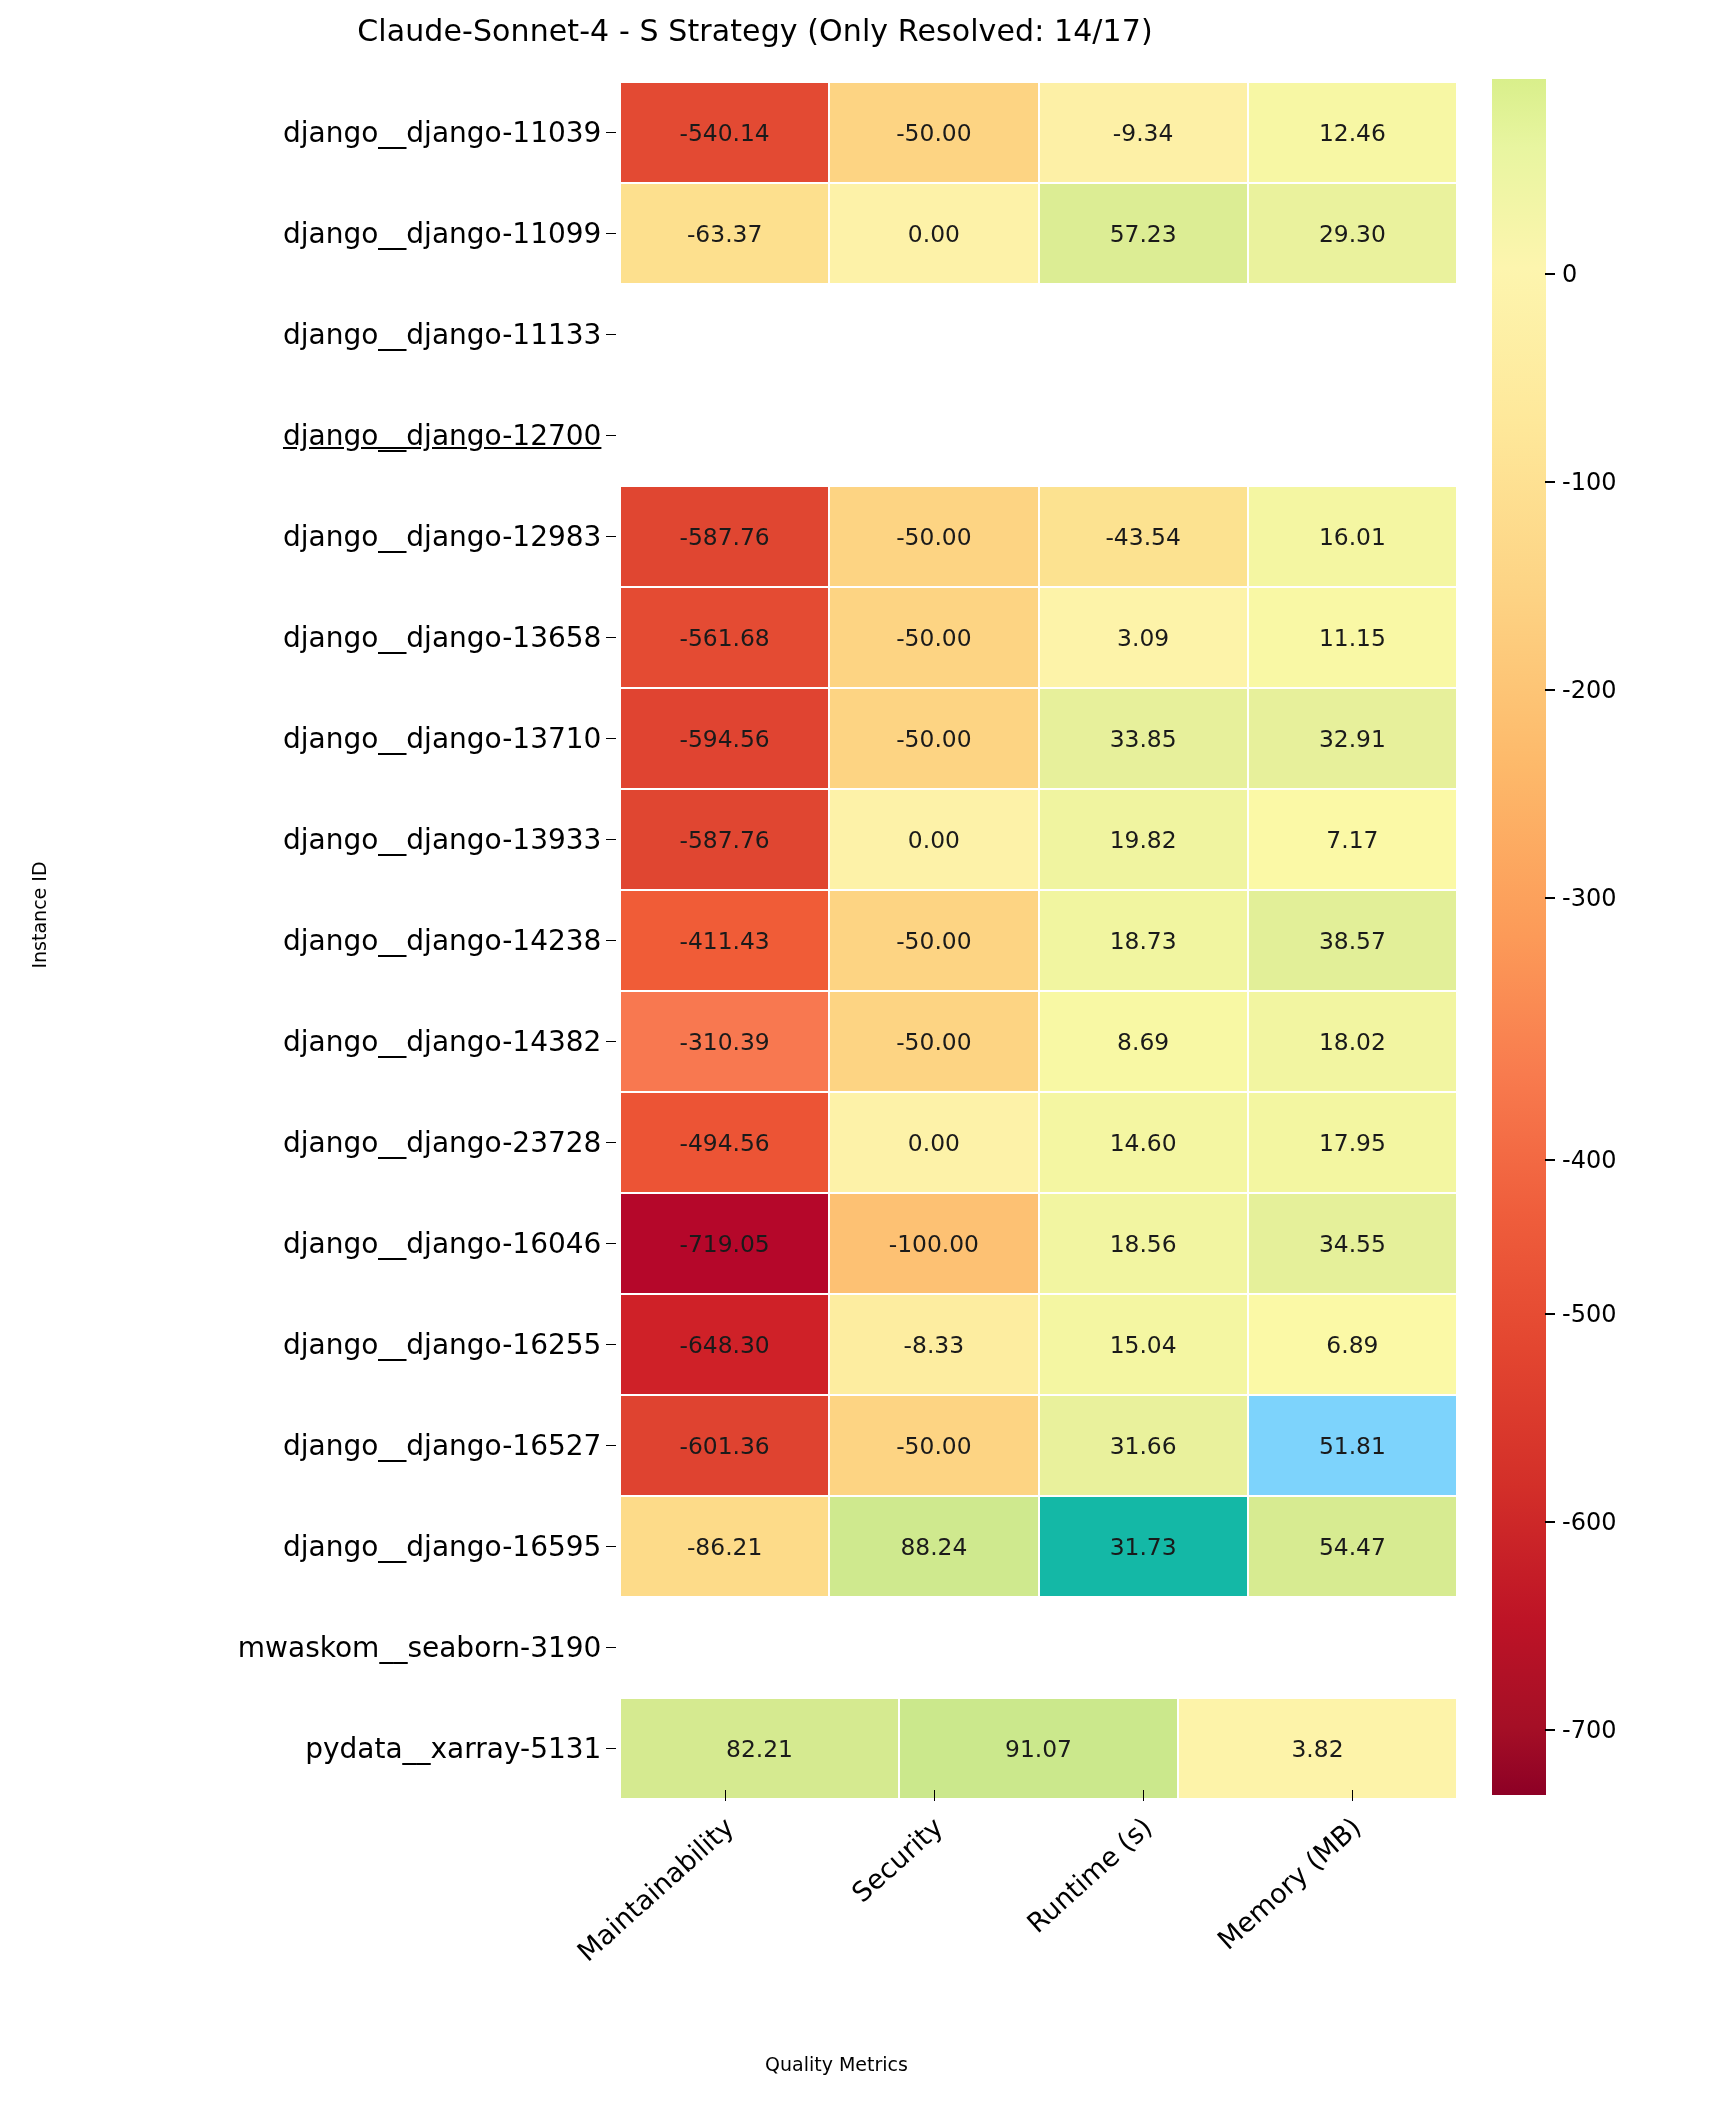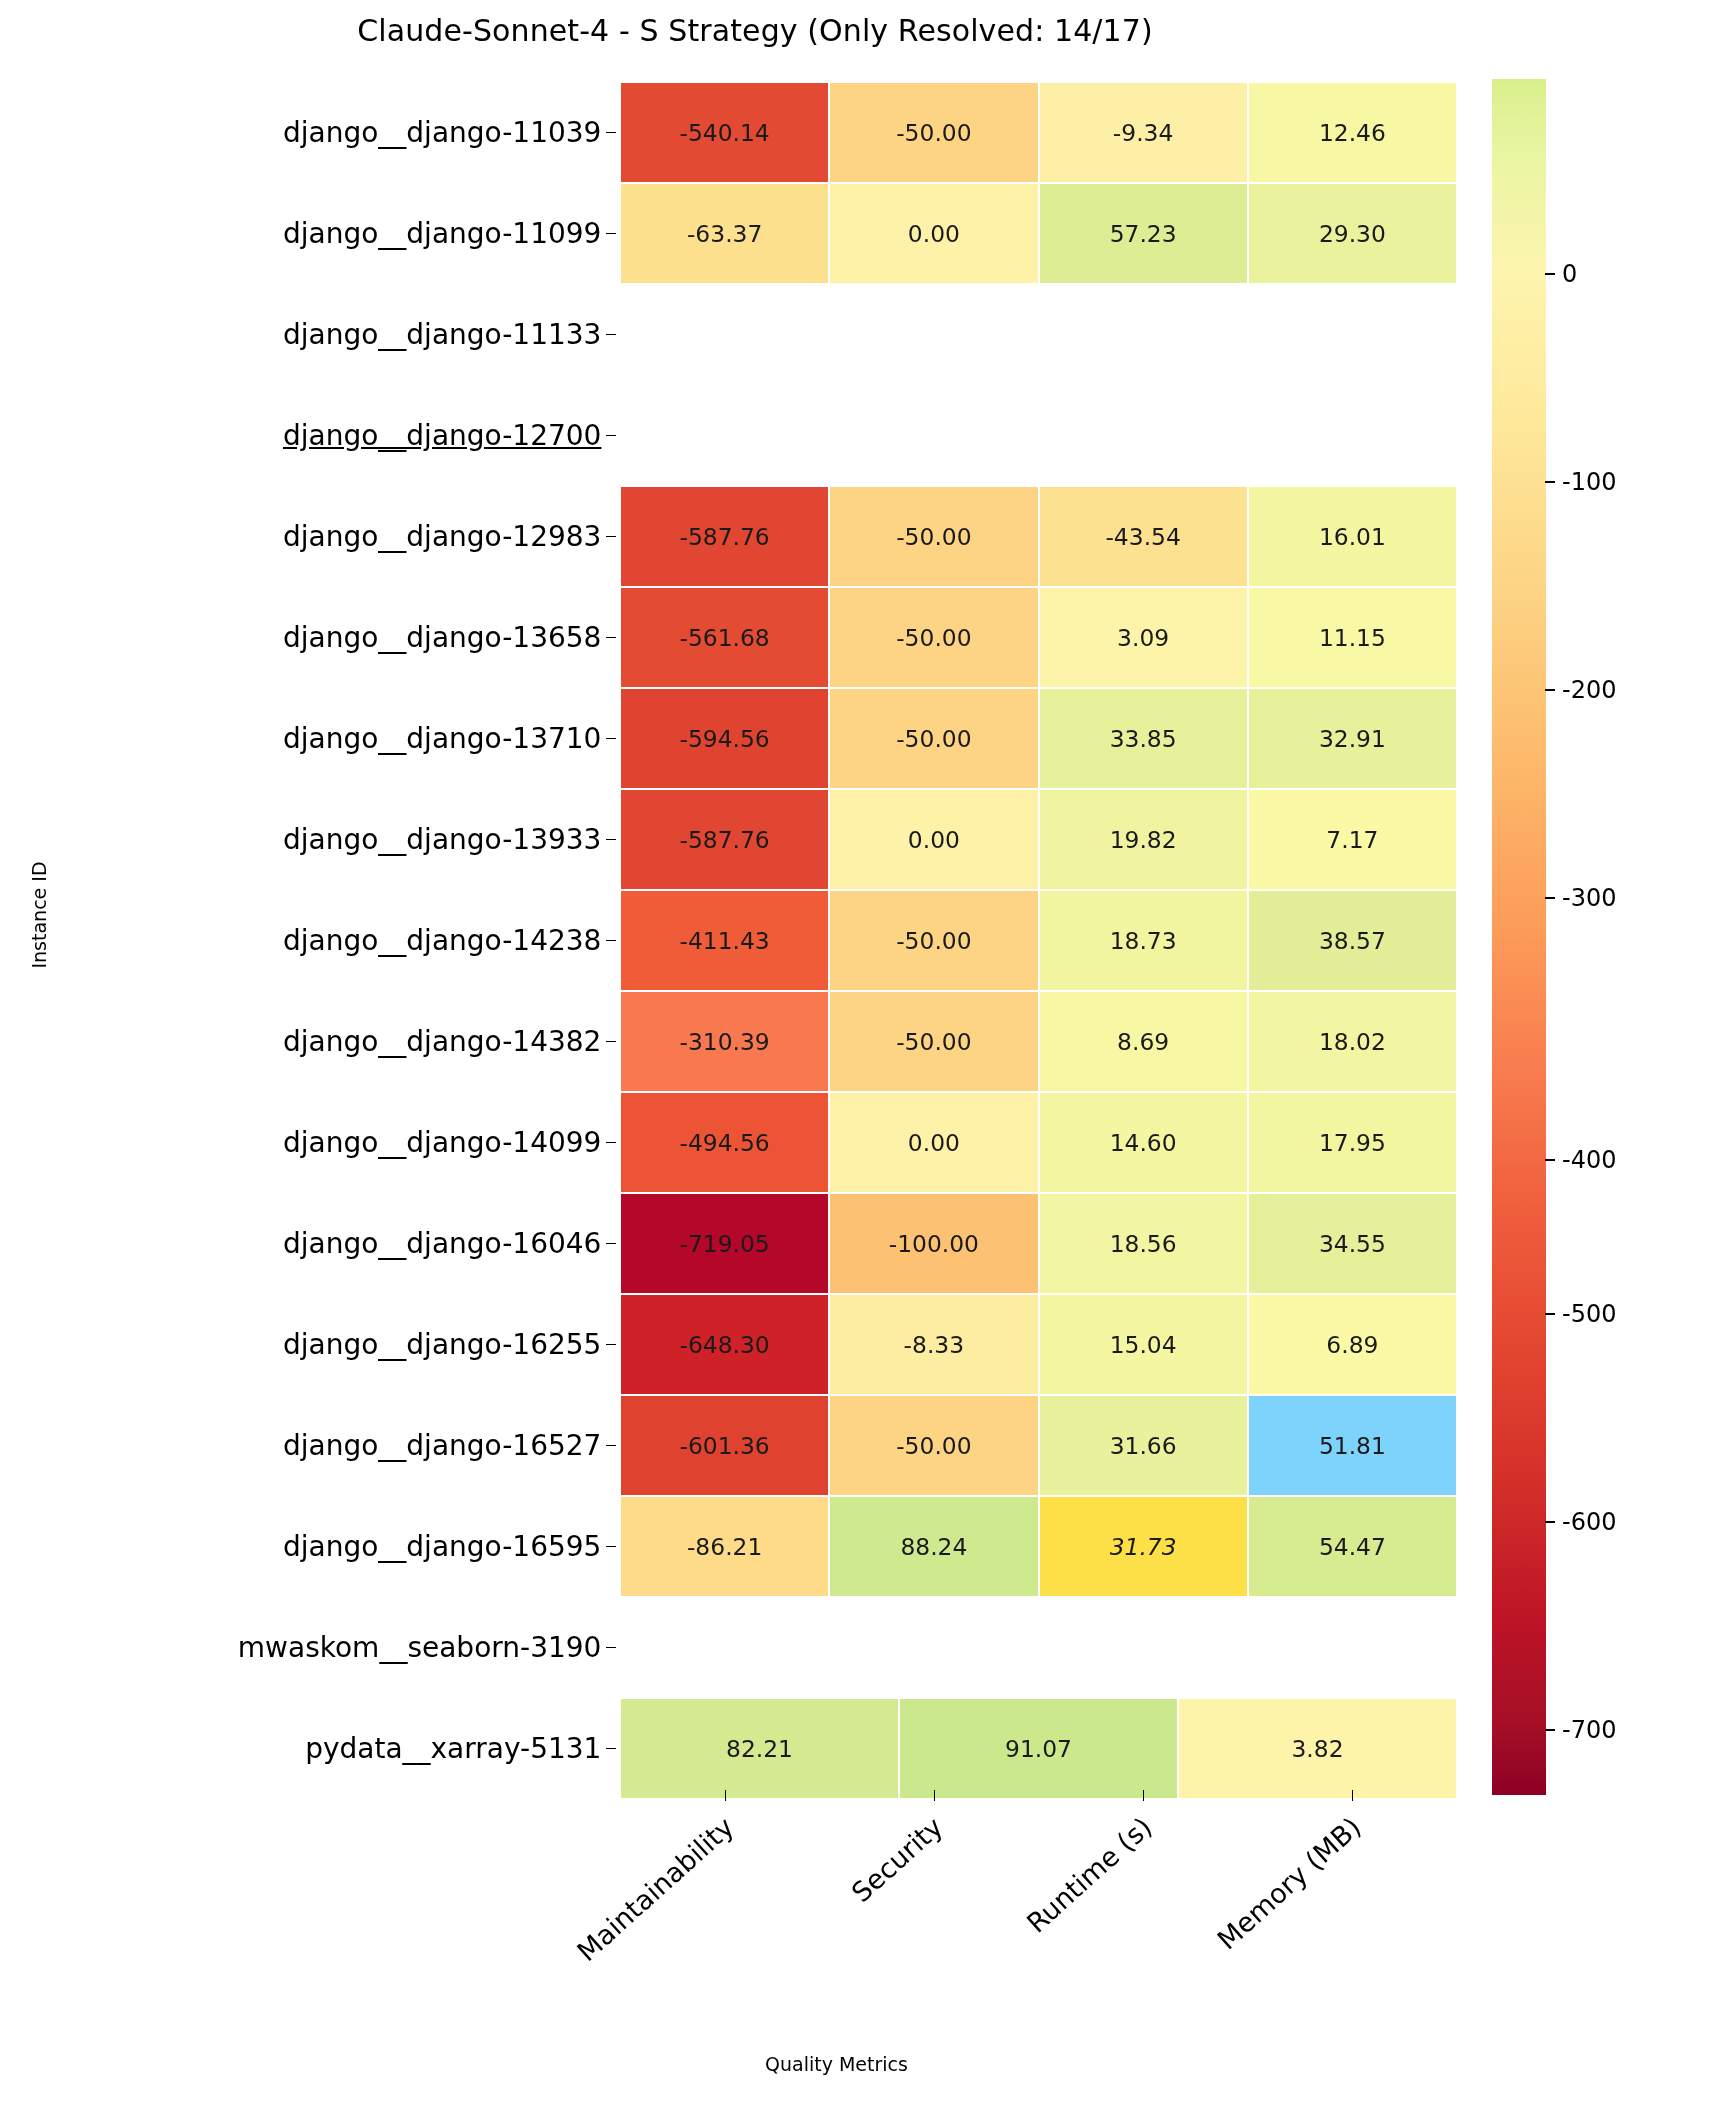--- a/index.html
+++ b/index.html
@@ -199,21 +199,21 @@
       </div>
       <div class="ytick-wrap" style="height: 101px;">
         <span class="ytick-text">django__django-14238</span>
         <span class="ytick-mark"></span>
       </div>
       <div class="ytick-wrap" style="height: 101px;">
         <span class="ytick-text">django__django-14382</span>
         <span class="ytick-mark"></span>
       </div>
       <div class="ytick-wrap" style="height: 101px;">
-        <span class="ytick-text">django__django-14099</span>
+        <span class="ytick-text">django__django-23728</span>
         <span class="ytick-mark"></span>
       </div>
       <div class="ytick-wrap" style="height: 101px;">
         <span class="ytick-text">django__django-16046</span>
         <span class="ytick-mark"></span>
       </div>
       <div class="ytick-wrap" style="height: 101px;">
         <span class="ytick-text">django__django-16255</span>
         <span class="ytick-mark"></span>
       </div>
@@ -316,21 +316,21 @@
       </div>
       <div class="hm-row" style="height: 101px;">
         <div class="hm-cell" style="background: rgb(223, 67, 48);">-601.36</div>
         <div class="hm-cell" style="background: rgb(253, 212, 131);">-50.00</div>
         <div class="hm-cell" style="background: rgb(233, 241, 156);">31.66</div>
         <div class="hm-cell" style="background: #7dd3fc;">51.81</div>
       </div>
       <div class="hm-row" style="height: 101px;">
         <div class="hm-cell" style="background: rgb(253, 219, 137);">-86.21</div>
         <div class="hm-cell" style="background: rgb(207, 233, 142);">88.24</div>
-        <div class="hm-cell" style="background: #fde047; font-style: italic;">31.73</div>
+        <div class="hm-cell" style="background: #14b8a6;">31.73</div>
         <div class="hm-cell" style="background: rgb(215, 235, 145);">54.47</div>
       </div>
       <div class="hm-row" style="height: 101px;">
         <div class="hm-cell empty"></div>
         <div class="hm-cell empty"></div>
         <div class="hm-cell empty"></div>
         <div class="hm-cell empty"></div>
       </div>
       <div class="hm-row" style="height: 101px;">
         <div class="hm-cell" style="background: rgb(213, 234, 144);">82.21</div>

